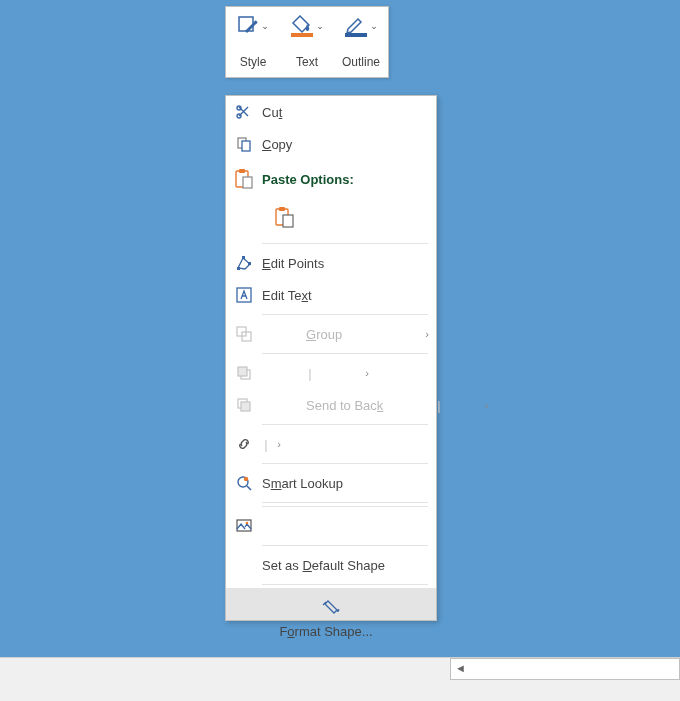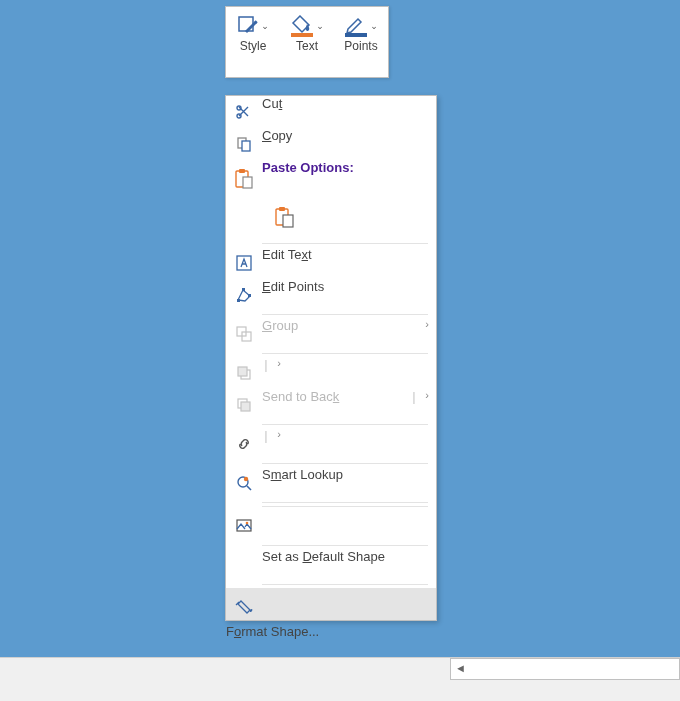--- a/index.html
+++ b/index.html
@@ -7,33 +7,33 @@
   
   .bottom-strip{position:absolute;left:0;right:0;bottom:0;height:43px;background:#f0f0f0;border-top:1px solid #d0d0d0;}
   .ruler{position:absolute;left:450px;right:0;bottom:21px;height:22px;background:#fff;border:1px solid #c0c0c0;box-sizing:border-box;}
   .ruler .arrow{position:absolute;left:4px;top:3px;font-size:11px;color:#666;}
   
   .toolbar{position:absolute;left:225px;top:6px;width:162px;height:70px;background:#fff;border:1px solid #bfbfbf;box-shadow:1px 1px 3px rgba(0,0,0,0.15);display:flex;}
   .tool{flex:1;display:flex;flex-direction:column;align-items:center;justify-content:flex-start;padding-top:6px;cursor:pointer;}
   .tool-icon-wrap{display:flex;align-items:center;height:26px;}
   .tool svg{display:block;}
   .caret{font-size:9px;color:#555;margin-left:2px;line-height:1;}
-  .tool-label{margin-top:0;font-size:12px;color:#444;}
+  .tool-label{margin-top:16px;font-size:12px;color:#444;}
   
   .menu{position:absolute;left:225px;top:95px;width:210px;background:#fff;border:1px solid #bfbfbf;box-shadow:2px 2px 5px rgba(0,0,0,0.2);}
-  .mi{display:flex;height:32px;position:relative;cursor:pointer;white-space:nowrap;}
+  .mi{display:flex;align-items:center;height:32px;position:relative;cursor:pointer;white-space:nowrap;}
   .mi.tall{height:38px;}
-  .mi.disabled{color:#b8b8b8;cursor:default;}
+  .mi.disabled{color:#b8b8b8;cursor:default;gap:44px;}
   .mi.highlight{background:#e4e4e4;flex-direction:column;}
   .mi-icon{width:36px;display:flex;align-items:center;justify-content:center;flex:0 0 36px;}
   .mi-label{flex:1;padding-right:10px;}
   .mi-sub{width:18px;text-align:center;color:#888;font-size:11px;}
   .mi-bar{width:8px;text-align:center;color:#c8c8c8;font-size:13px;}
   .u{text-decoration:underline;}
-  .bold{font-weight:600;color:#4c1d95;}
+  .bold{font-weight:600;color:#14532d;}
   .sep{height:1px;background:#e3e3e3;margin:3px 8px 3px 36px;}
   .paste-sub{height:42px;display:flex;align-items:center;padding-left:44px;}
   .mini-btn{width:28px;height:28px;border:1px solid transparent;display:flex;align-items:center;justify-content:center;border-radius:2px;}
 </style>
 </head>
 <body>
 
 <div class="bottom-strip"></div>
 <div class="ruler">
     <span class="arrow">◄</span>
@@ -69,21 +69,21 @@
   <div class="tool">
     <div class="tool-icon-wrap">
       <span>
         <svg width="24" height="22" viewBox="0 0 24 22">
           <path d="M4 14 L14 4 L17 7 L7 17 L3 18 Z" fill="none" stroke="#3a67a6" stroke-width="1.5"></path>
           <rect x="1" y="18" width="22" height="4" fill="#2f5fa0"></rect>
         </svg>
       </span>
       <span class="caret">⌄</span>
     </div>
-    <div class="tool-label">Points</div>
+    <div class="tool-label">Outline</div>
   </div>
 </div>
 
 <div class="menu">
 
   <div class="mi">
     <span class="mi-icon">
       <svg width="16" height="16" viewBox="0 0 16 16">
           <path d="M3 3 L12 12 M12 3 L3 12" stroke="#3a67a6" stroke-width="1.4" fill="none"></path>
           <circle cx="3" cy="12" r="2" fill="none" stroke="#3a67a6" stroke-width="1.4"></circle>
@@ -124,39 +124,39 @@
           </svg>
       </span>
     </div>
   </div>
 
   <div class="sep"></div>
 
   <div class="mi">
     <span class="mi-icon">
       <svg width="16" height="16" viewBox="0 0 16 16">
-          <rect x="1" y="1" width="14" height="14" fill="none" stroke="#3a67a6" stroke-width="1.3"></rect>
-          <path d="M5 12 L8 4 L11 12 M6 9 H10" stroke="#3a67a6" stroke-width="1.3" fill="none"></path>
-        </svg>
-    </span>
-    <span class="mi-label">Edit Te<span class="u">x</span>t</span>
-  </div>
-
-  <div class="mi">
-    <span class="mi-icon">
-      <svg width="16" height="16" viewBox="0 0 16 16">
           <path d="M2 13 L7 3 L14 9 L9 14 Z" fill="none" stroke="#3a67a6" stroke-width="1.3"></path>
           <rect x="1" y="12" width="3" height="3" fill="#3a67a6"></rect>
           <rect x="6" y="1" width="3" height="3" fill="#3a67a6"></rect>
           <rect x="12" y="7" width="3" height="3" fill="#3a67a6"></rect>
         </svg>
     </span>
     <span class="mi-label"><span class="u">E</span>dit Points</span>
   </div>
 
+  <div class="mi">
+    <span class="mi-icon">
+      <svg width="16" height="16" viewBox="0 0 16 16">
+          <rect x="1" y="1" width="14" height="14" fill="none" stroke="#3a67a6" stroke-width="1.3"></rect>
+          <path d="M5 12 L8 4 L11 12 M6 9 H10" stroke="#3a67a6" stroke-width="1.3" fill="none"></path>
+        </svg>
+    </span>
+    <span class="mi-label">Edit Te<span class="u">x</span>t</span>
+  </div>
+
   <div class="sep"></div>
 
   <div class="mi disabled">
     <span class="mi-icon">
       <svg width="16" height="16" viewBox="0 0 16 16">
           <rect x="1" y="1" width="9" height="9" fill="none" stroke="#c4c4c4" stroke-width="1.2"></rect>
           <rect x="6" y="6" width="9" height="9" fill="none" stroke="#c4c4c4" stroke-width="1.2"></rect>
         </svg>
     </span>
     <span class="mi-label"><span class="u">G</span>roup</span>

